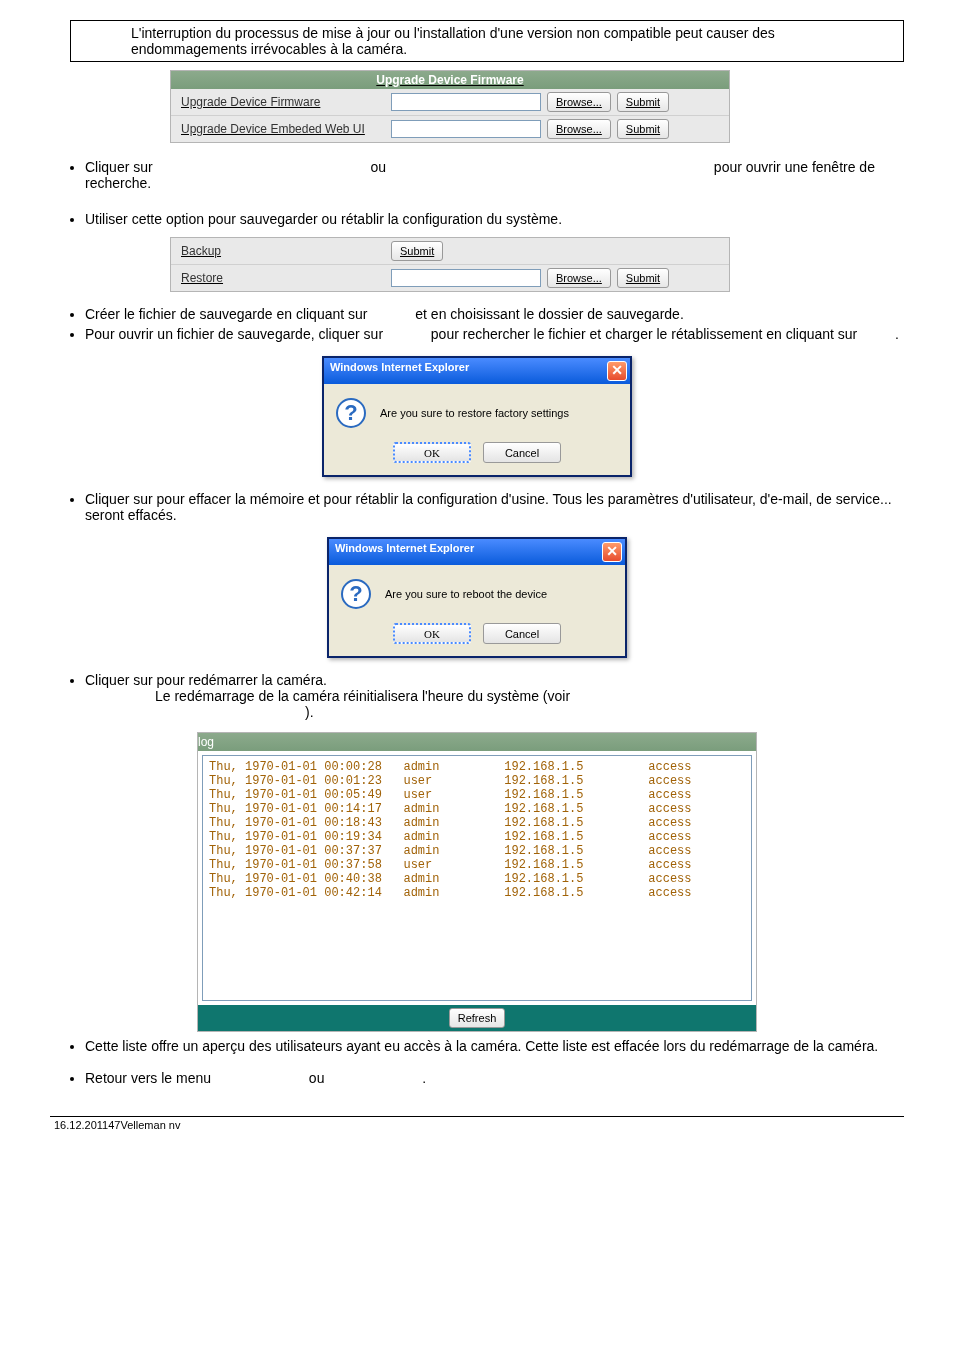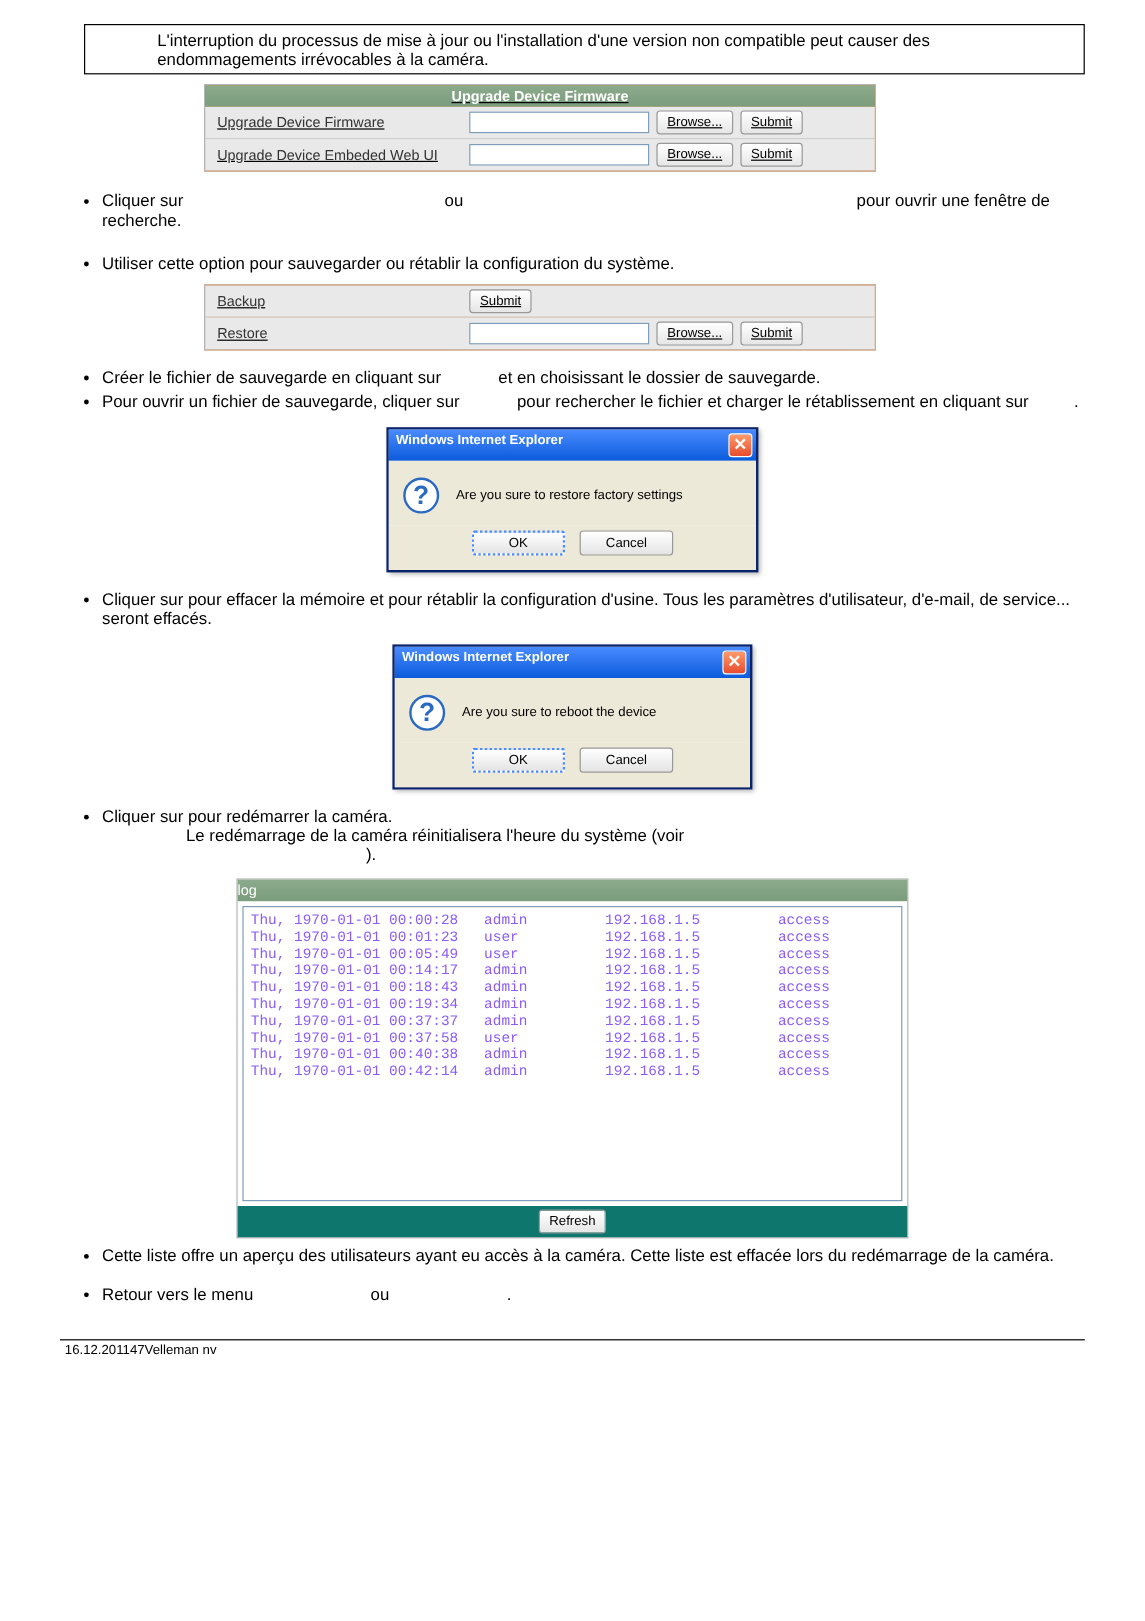--- a/index.html
+++ b/index.html
@@ -101,40 +101,40 @@
     background: #ece9d8;
     padding: 4px 0 12px;
     display: flex; justify-content: center; gap: 12px;
   }
   .xp-btn {
     width: 78px; height: 21px;
     border: 1px solid #999; border-radius: 3px;
     background: linear-gradient(#fff,#e4e4e4);
     font-size: 11px; cursor: pointer;
   }
-  .xp-btn.primary { border: 2px dotted #4a8bff; }
+  .xp-btn.primary { border: 2px dotted #4a8bff; font-family: Liberation Serif, serif; }
 
   .log-panel {
     width: 560px; margin: 12px auto 4px;
     border: 1px solid #b5b5b5;
     font-family: Tahoma, sans-serif; font-size: 12px;
   }
   .log-header {
     background: linear-gradient(#8caa8c, #7a9d7c);
     color: #fff; font-weight: normal; text-align: left;
     padding: 2px 0;
   }
   .log-body {
     background: #fff; border: 1px solid #7f9db9; margin: 4px;
     height: 246px; overflow-y: scroll;
     padding: 4px 6px;
   }
   .log-line {
     font-family: "Courier New", monospace;
-    font-size: 12px; color: #8b5cf6;
+    font-size: 12px; color: #a16207;
     white-space: pre;
   }
   .log-refresh { text-align: center; background: #0f766e; padding: 3px 0; }
 
   .footer-line { border-top: 1px solid #000; margin-top: 30px; }
   .footer {
     display: flex; 
     font-size: 11px; padding: 2px 4px;
   }
 </style>

